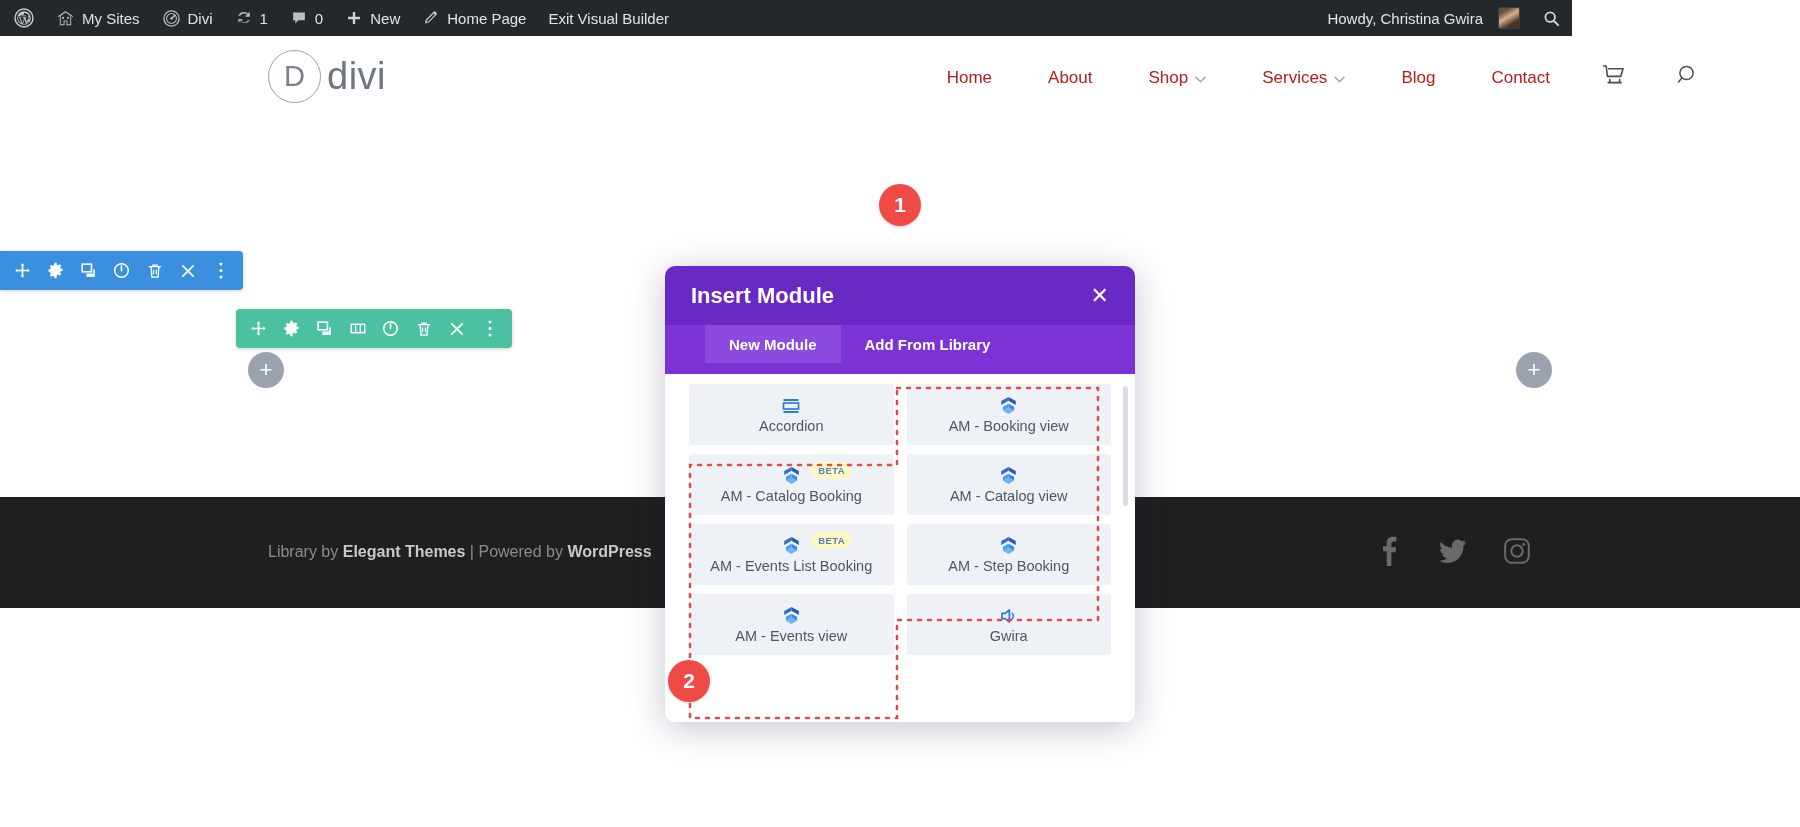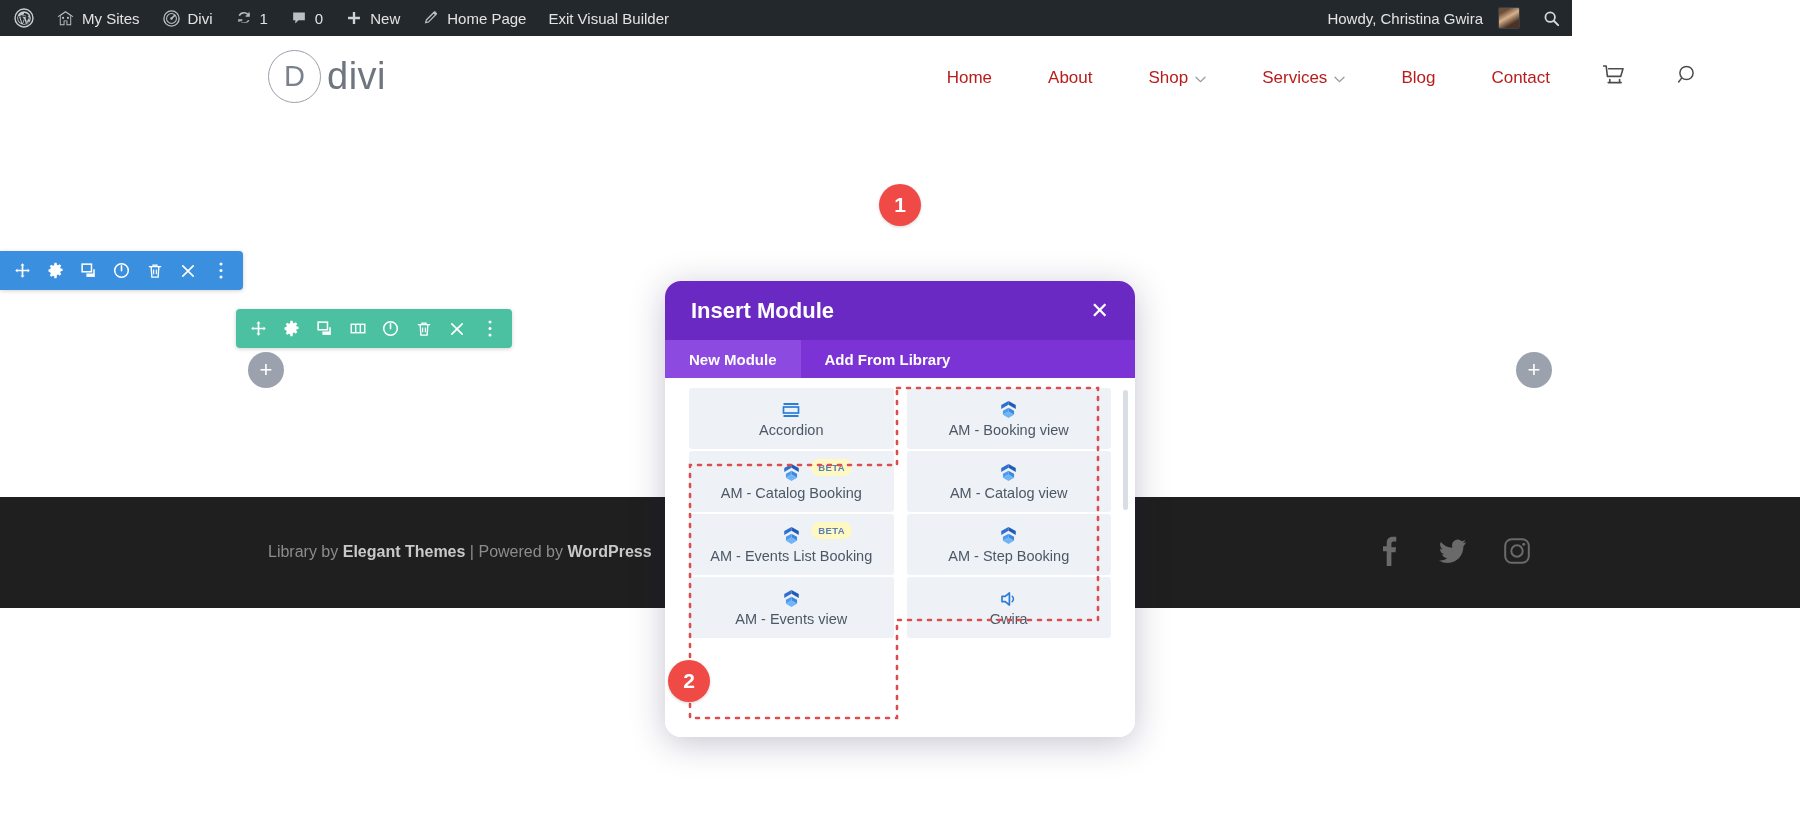--- a/index.html
+++ b/index.html
@@ -85,39 +85,39 @@
     color:#fff; font-size:22px; font-weight:300; line-height:1;
   }
   .addbtn.gray { background:#9ba1ad; }
   .addbtn.dark { background:#4a4f58; }
   .add-left { left:248px; top:233px; }
   .add-right { left:1516px; top:233px; }
   .add-center { left:881px; top:232px; }
 
   
   .modal {
-    position:absolute; left:665px; top:281px; width:470px; height:456px;
-    background:#fff; border-radius:16px; overflow:hidden;
+    position:absolute; left:665px; top:266px; width:470px; height:456px;
+    background:#fff; border-radius:10px; overflow:hidden;
     box-shadow:0 6px 34px rgba(30,20,70,.25);
     display:flex; flex-direction:column; z-index:10;
   }
   .modal-head {
     height:59px; background:#6b29c4; display:flex; align-items:center;
     padding:0 26px; justify-content:space-between; flex:none;
   }
   .modal-title { color:#fff; font-size:22px; font-weight:700; }
   .modal-close { color:#fff; font-size:22px; line-height:1; font-weight:400; }
-  .modal-tabs { height:38px; background:#7c33d6; display:flex; flex:none; }
+  .modal-tabs { height:49px; background:#7c33d6; display:flex; flex:none;padding-left:40px; }
   .modal-tab {
     display:flex; align-items:center; justify-content:center;
     font-size:15px; font-weight:700; color:#fff; padding:0 24px; height:38px;
   }
   .modal-tab.active { background:#8d4ae0; }
   .modal-body { flex:1; overflow:hidden; position:relative; background:#fff; padding:10px 24px 0 24px; }
-  .mod-grid { display:grid; grid-template-columns:1fr 1fr; gap:2px 13px; }
+  .mod-grid { display:grid; grid-template-columns:1fr 1fr; gap:9px 13px; }
   .mod-card {
     background:#eef1f6; border-radius:3px; height:61px;
     display:flex; flex-direction:column; align-items:center; justify-content:center;
     position:relative; gap:2px;
   }
   .mod-card .ico { height:22px; display:flex; align-items:center; justify-content:center; color:#2b7dd6; }
   .mod-card .lbl { font-size:14.5px; color:#4c5866; text-align:center; line-height:1.1; }
   .mod-card .lbl.two { line-height:1.15; }
   .beta {
     position:absolute; top:8px; left:calc(50% + 20px);

